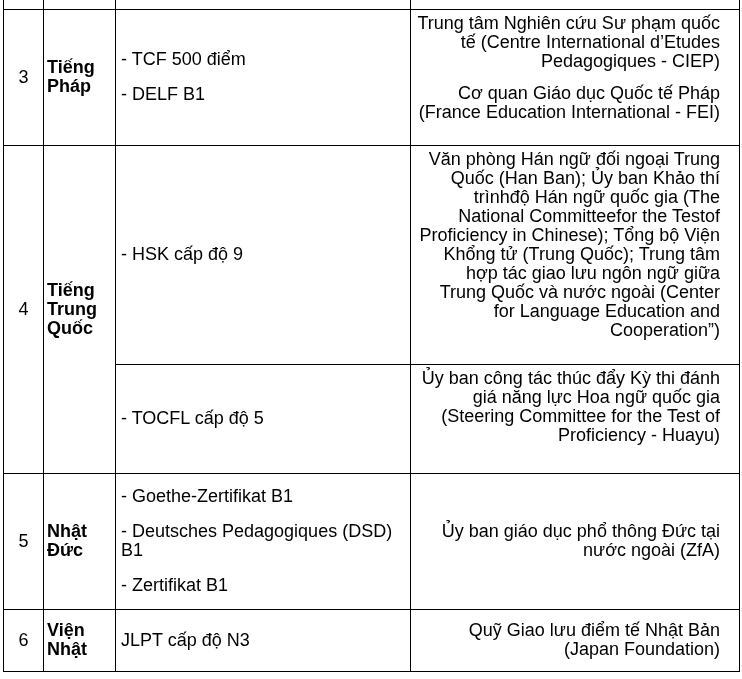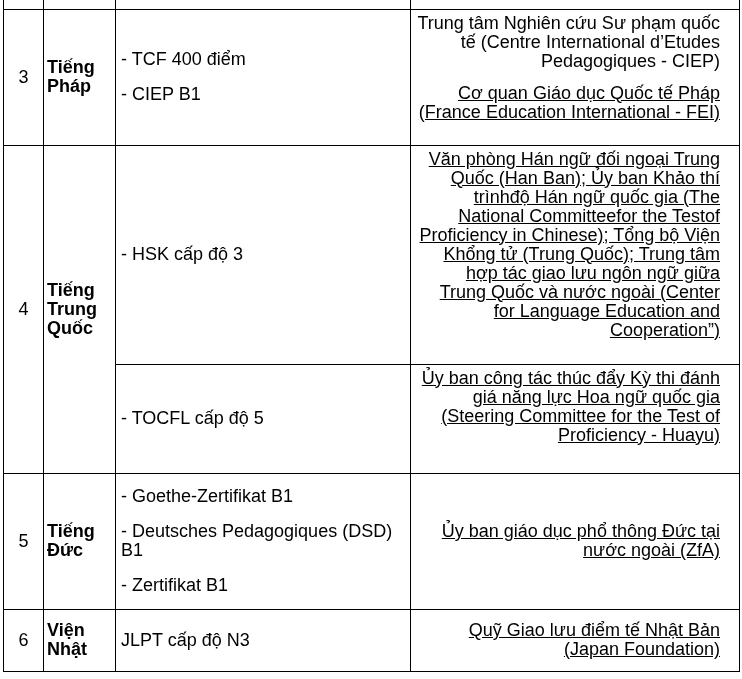--- a/index.html
+++ b/index.html
@@ -37,21 +37,21 @@
   tr.r5  { height: 136px; }
   tr.r6  { height: 62px; }
   td.num { text-align: center; padding: 2px 2px; }
   td.lang { padding: 2px 2px 2px 3px; font-weight: bold; }
   td.certs { padding: 2px 3px 2px 5px; }
   td.org { padding: 4px 8px 4px 5px; }
   td.vtop { vertical-align: top; }
   td.certs p { margin: 0 0 16px 0; }
   td.certs p:last-child { margin-bottom: 0; }
   td.org p { margin: 0 11px 13px 0; text-align: right; }
-  td.org p:last-child { margin-bottom: 0; text-decoration: underline; }
+  td.org p:last-child { margin-bottom: 0; }
 </style>
 </head>
 <body>
 
 <table class="cert-table">
   <colgroup>
     <col style="width:40px">
     <col style="width:72px">
     <col style="width:295px">
     <col style="width:329px">
@@ -62,51 +62,51 @@
     <td class="num"></td>
     <td class="lang"></td>
     <td class="certs"></td>
     <td class="org"></td>
   </tr>
 
   <tr class="r3">
     <td class="num">3</td>
     <td class="lang">Tiếng Pháp</td>
     <td class="certs">
-      <p>- TCF 400 điểm</p>
-      <p>- CIEP B1</p>
+      <p>- TCF 500 điểm</p>
+      <p>- DELF B1</p>
     </td>
     <td class="org vtop">
       <p>Trung tâm Nghiên cứu Sư phạm quốc tế (Centre International d’Etudes Pedagogiques - CIEP)</p>
       <p>Cơ quan Giáo dục Quốc tế Pháp (France Education International - FEI)</p>
     </td>
   </tr>
 
   <tr class="r4a">
     <td class="num" rowspan="2">4</td>
     <td class="lang" rowspan="2">Tiếng Trung Quốc</td>
     <td class="certs">
-      <p>- HSK cấp độ 3</p>
+      <p>- HSK cấp độ 9</p>
     </td>
     <td class="org vtop">
       <p>Văn phòng Hán ngữ đối ngoại Trung Quốc (Han Ban); Ủy ban Khảo thí trìnhđộ Hán ngữ quốc gia (The National Committeefor the Testof Proficiency in Chinese); Tổng bộ Viện Khổng tử (Trung Quốc); Trung tâm hợp tác giao lưu ngôn ngữ giữa Trung Quốc và nước ngoài (Center for Language Education and Cooperation”)</p>
     </td>
   </tr>
   <tr class="r4b">
     <td class="certs">
       <p>- TOCFL cấp độ 5</p>
     </td>
     <td class="org vtop">
       <p>Ủy ban công tác thúc đẩy Kỳ thi đánh giá năng lực Hoa ngữ quốc gia (Steering Committee for the Test of Proficiency - Huayu)</p>
     </td>
   </tr>
 
   <tr class="r5">
     <td class="num">5</td>
-    <td class="lang">Tiếng Đức</td>
+    <td class="lang">Nhật Đức</td>
     <td class="certs">
       <p>- Goethe-Zertifikat B1</p>
       <p>- Deutsches Pedagogiques (DSD) B1</p>
       <p>- Zertifikat B1</p>
     </td>
     <td class="org">
       <p>Ủy ban giáo dục phổ thông Đức tại nước ngoài (ZfA)</p>
     </td>
   </tr>
 

